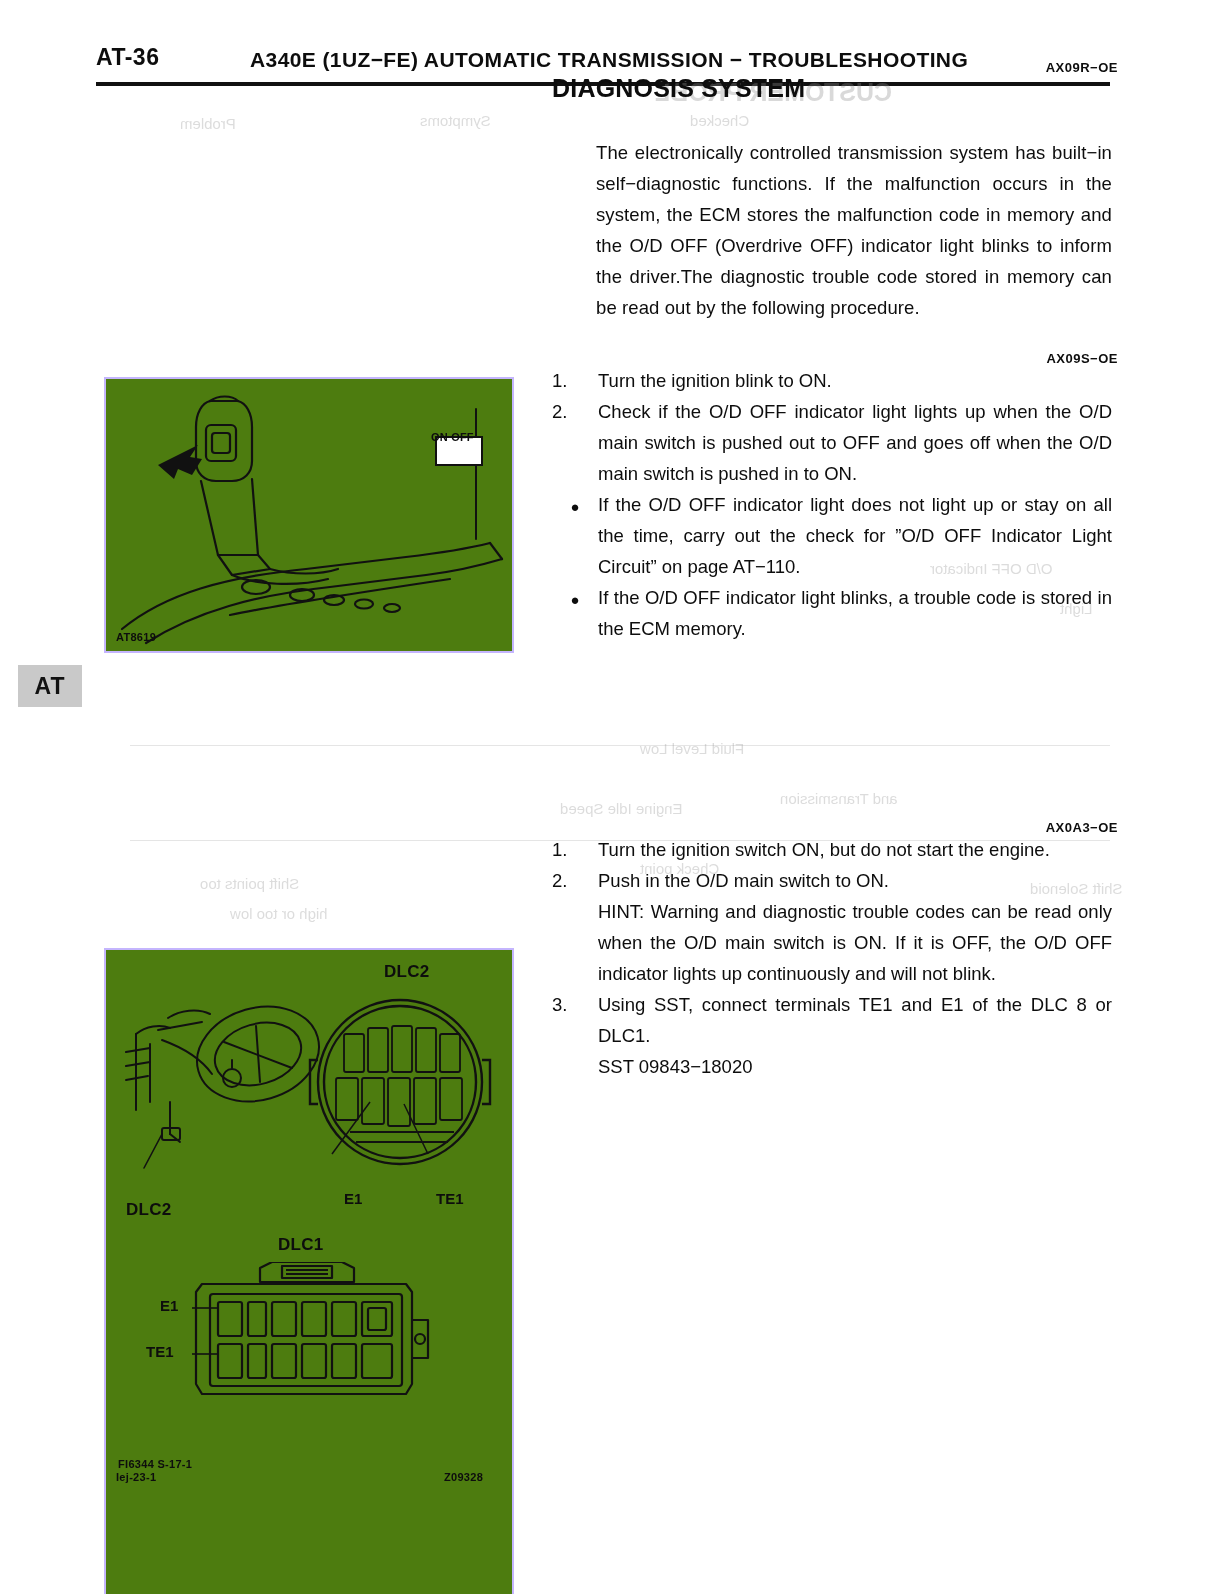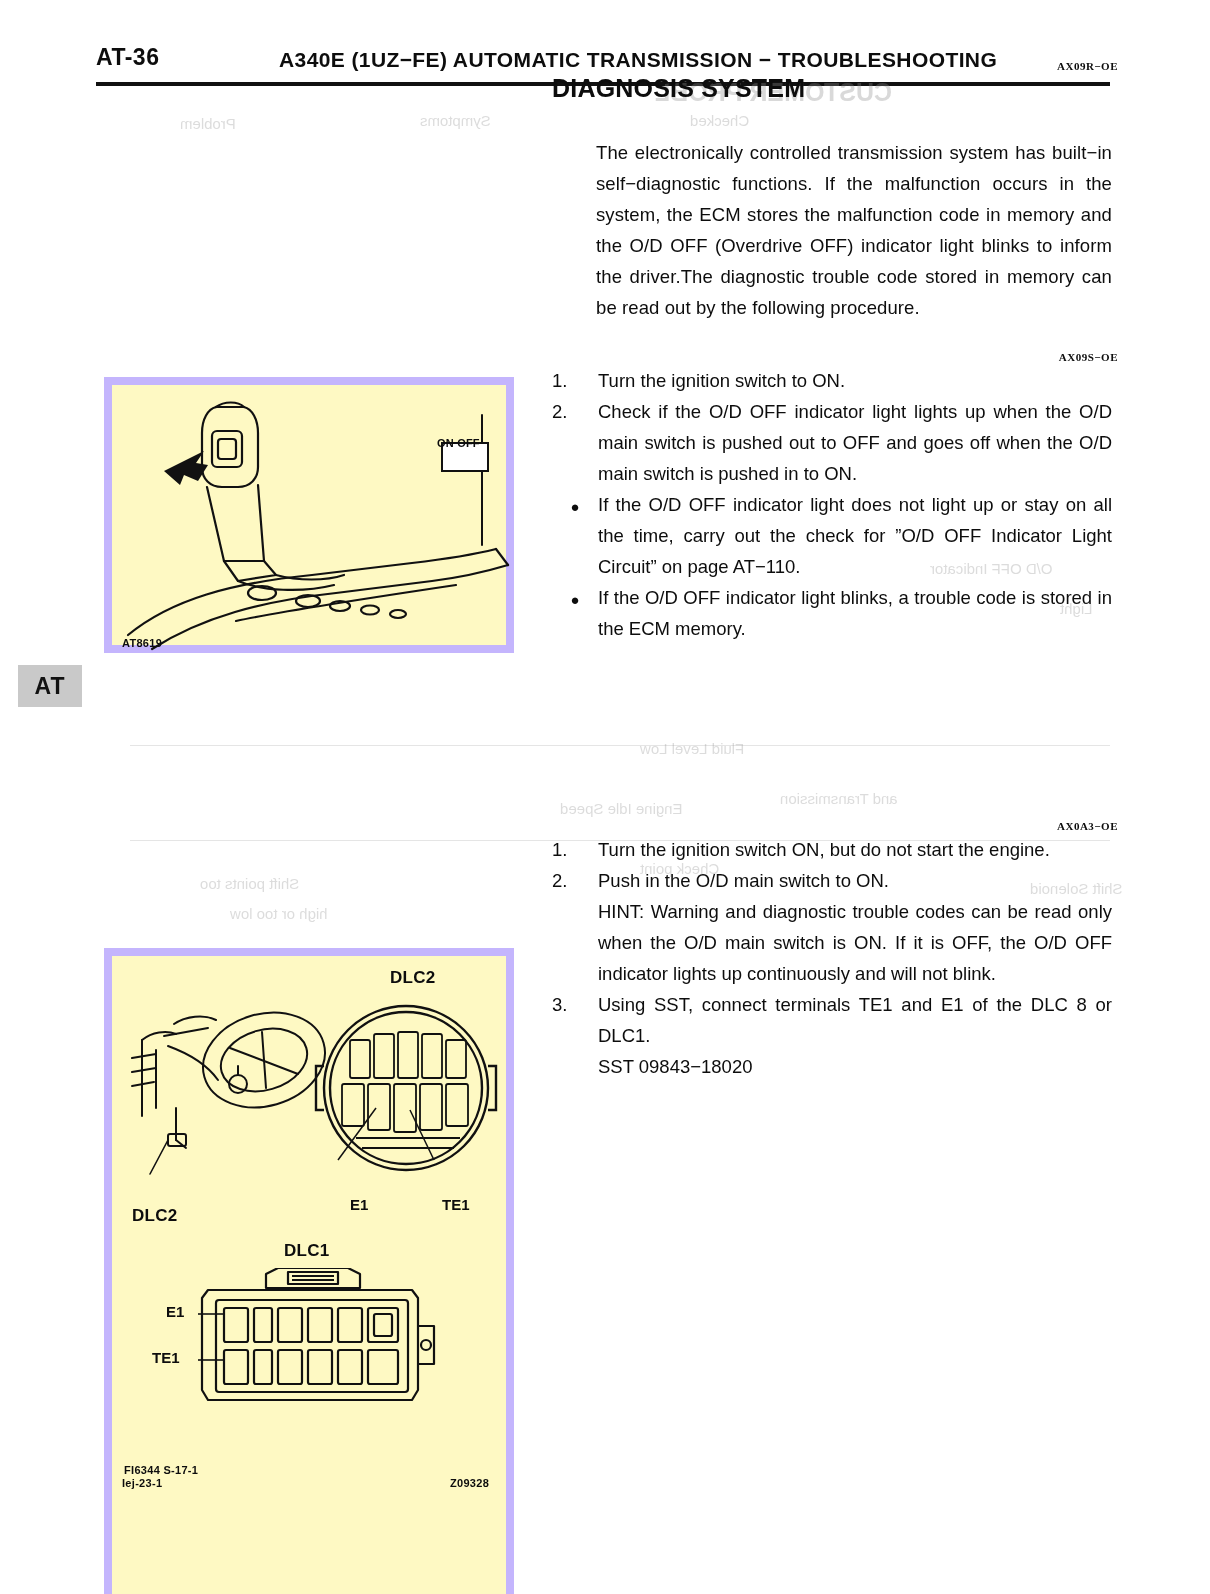--- a/index.html
+++ b/index.html
@@ -33,21 +33,20 @@
     letter-spacing: 0.5px;
   }
   #header-title {
     position: absolute;
     left: 250px;
     top: 26px;
     font-size: 21px;
     font-weight: bold;
     letter-spacing: 0.4px;
     white-space: nowrap;
-    margin-left: 29px;
   }
   #header-rule {
     position: absolute;
     left: 96px;
     top: 60px;
     width: 1014px;
     height: 4px;
     background: #111;
   }
 
@@ -64,22 +63,22 @@
     font-weight: bold;
     display: flex;
     align-items: center;
     justify-content: center;
     letter-spacing: 1px;
   }
 
   
   .figure-box {
     position: absolute;
-    border: 8px solid #c4b5fd;
-    background: #fef9c3;
+    border: 2px solid #c4b5fd;
+    background: #4d7c0f;
     box-sizing: border-box;
   }
   #figure-shifter {
     left: 104px;
     top: 377px;
     width: 410px;
     height: 276px;
   }
   #figure-dlc {
     left: 104px;
@@ -122,24 +121,23 @@
     font-size: 25px;
     font-weight: bold;
     letter-spacing: 0.2px;
     margin: 0;
     position: relative;
   }
   .code-tag {
     position: absolute;
     right: -6px;
     top: -14px;
-    font-size: 11px;
+    font-size: 13px;
     font-weight: bold;
     letter-spacing: 0.5px;
-    font-family: Liberation Serif, serif;
   }
   .body-par {
     font-size: 18.5px;
     line-height: 31px;
     letter-spacing: 0.1px;
     text-align: justify;
   }
   .num-list {
     margin: 0;
     padding: 0;
@@ -394,21 +392,21 @@
     <span class="code-tag">AX09R−OE</span>
   </h2>
   <p class="body-par" style="margin:0 0 0 44px; width:516px;">The electronically controlled transmission system has built−in self−diagnostic functions. If the malfunction occurs in the system, the ECM stores the malfunction code in memory and the O/D OFF (Overdrive OFF) indicator light blinks to inform the driver.The diagnostic trouble code stored in memory can be read out by the following procedure.</p>
 
   <h2 class="section-title" style="margin:42px 0 20px 0;">
     <span class="code-tag">AX09S−OE</span>
   </h2>
   <ul class="num-list">
     <li class="num-item">
       <span class="num">1.</span>
-      <span class="txt">Turn the ignition switch to ON.</span>
+      <span class="txt">Turn the ignition blink to ON.</span>
     </li>
     <li class="num-item">
       <span class="num">2.</span>
       <span class="txt">Check if the O/D OFF indicator light lights up when the O/D main switch is pushed out to OFF and goes off when the O/D main switch is pushed in to ON.</span>
     </li>
   </ul>
   <ul class="bullet-list">
     <li class="bullet-item">
       <span class="dot">●</span>
       <span class="txt">If the O/D OFF indicator light does not light up or stay on all the time, carry out the check for ”O/D OFF Indicator Light Circuit” on page AT−110.</span>

